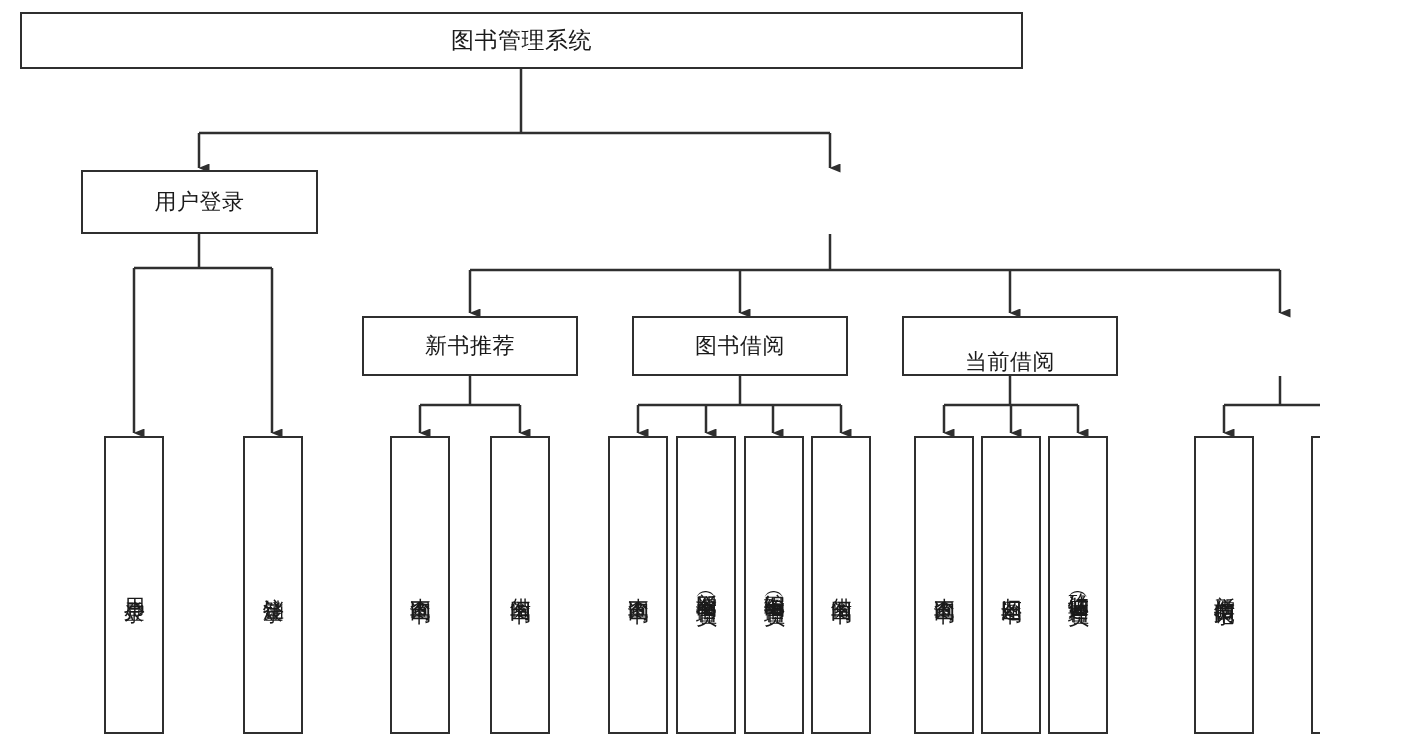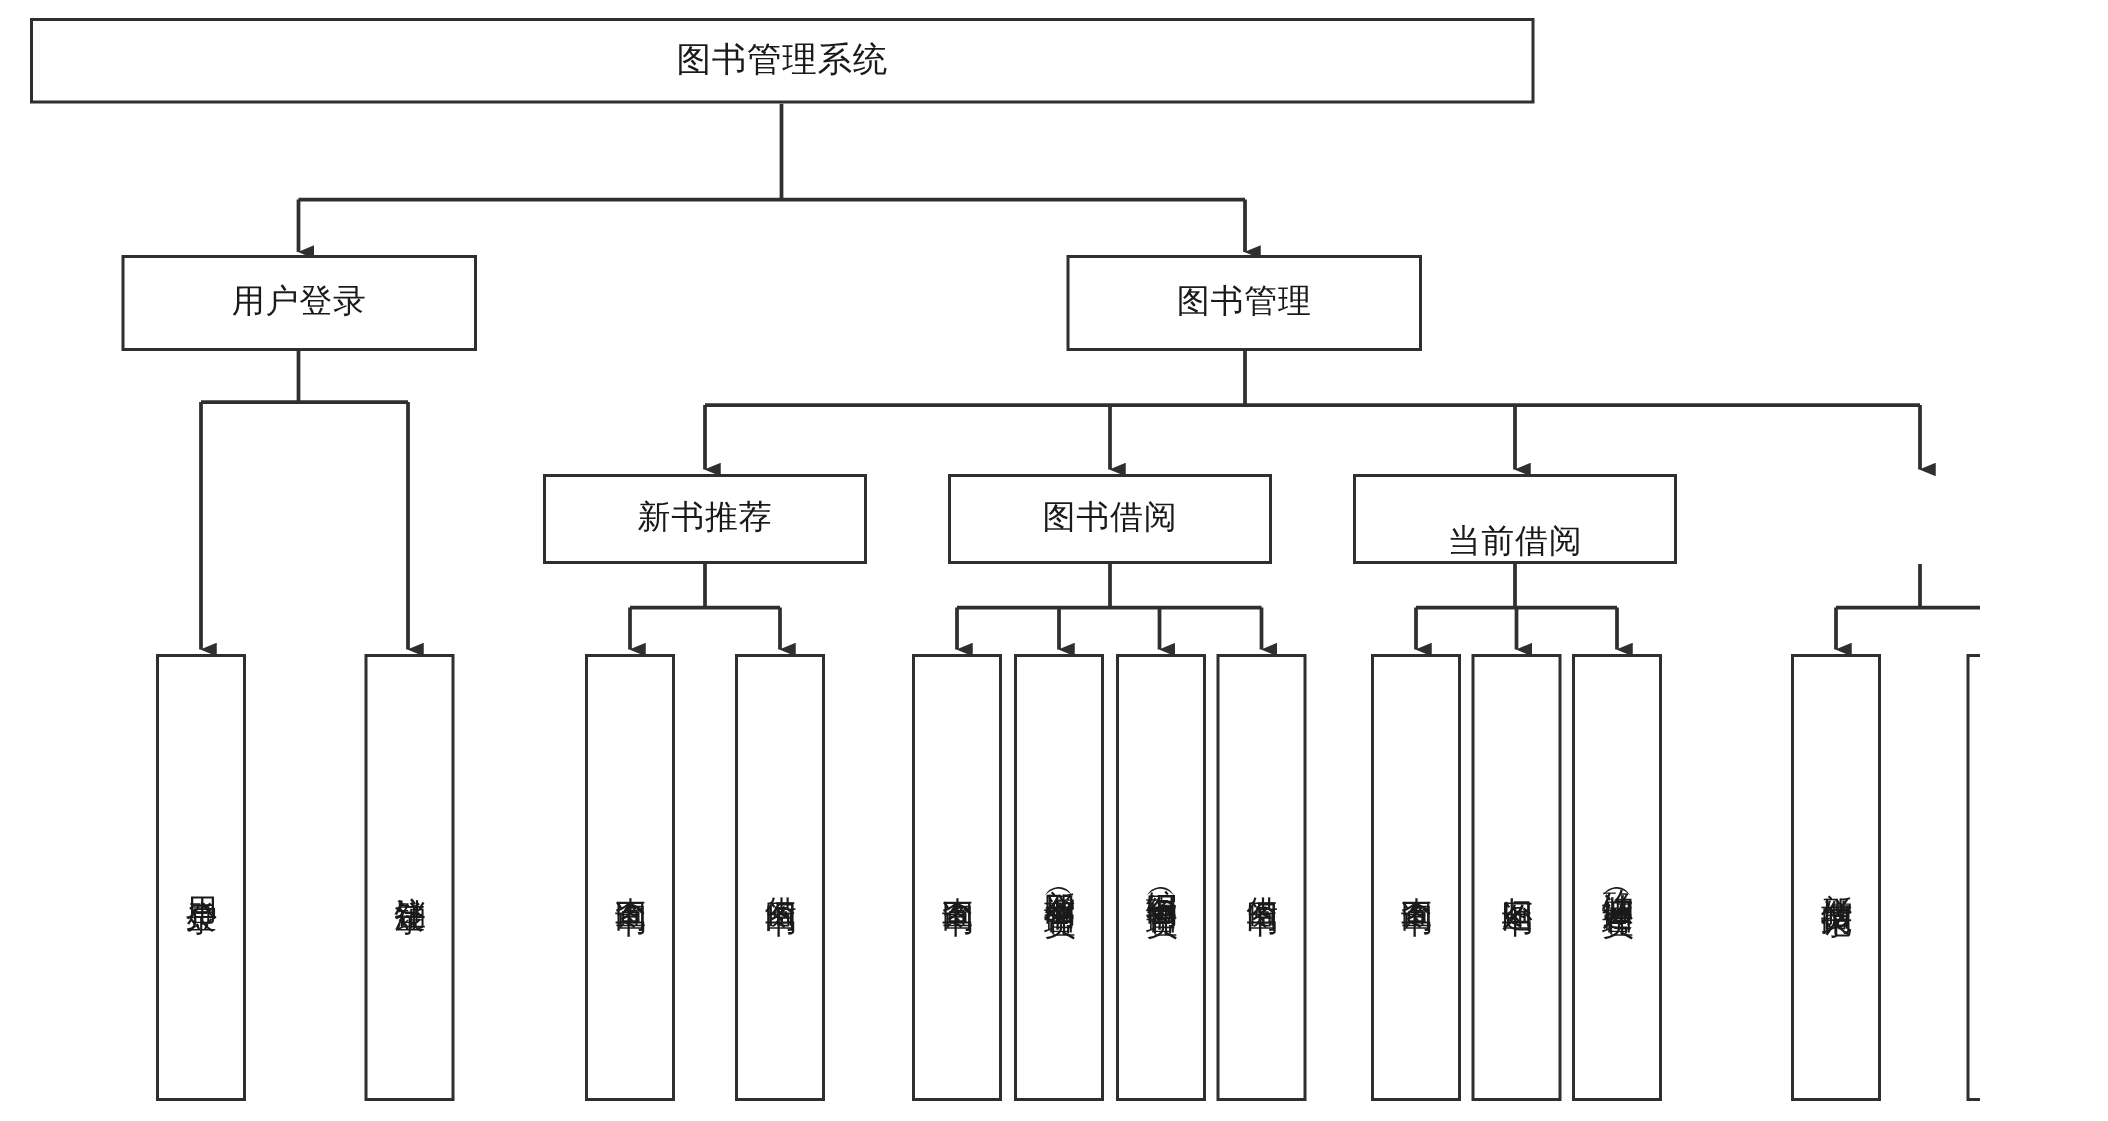--- a/index.html
+++ b/index.html
@@ -125,23 +125,20 @@
     </g>
   </svg>
 
   <div class="node-box root" style="left:20px; top:12px; width:1003px; height:57px;">
     <span class="node-label-h">图书管理系统</span>
   </div>
 
   <div class="node-box" style="left:81px; top:170px; width:237px; height:64px;">
     <span class="node-label-h">用户登录</span>
   </div>
-  <div class="node-box" style="left:711px; top:170px; width:237px; height:64px;">
-    <span class="node-label-h">图书管理</span>
-  </div>
 
   <div class="node-box" style="left:362px; top:316px; width:216px; height:60px;">
     <span class="node-label-h">新书推荐</span>
   </div>
   <div class="node-box" style="left:632px; top:316px; width:216px; height:60px;">
     <span class="node-label-h">图书借阅</span>
   </div>
   <div class="node-box" style="left:902px; top:316px; width:216px; height:60px;align-items:flex-end;">
     <span class="node-label-h">当前借阅</span>
   </div>

